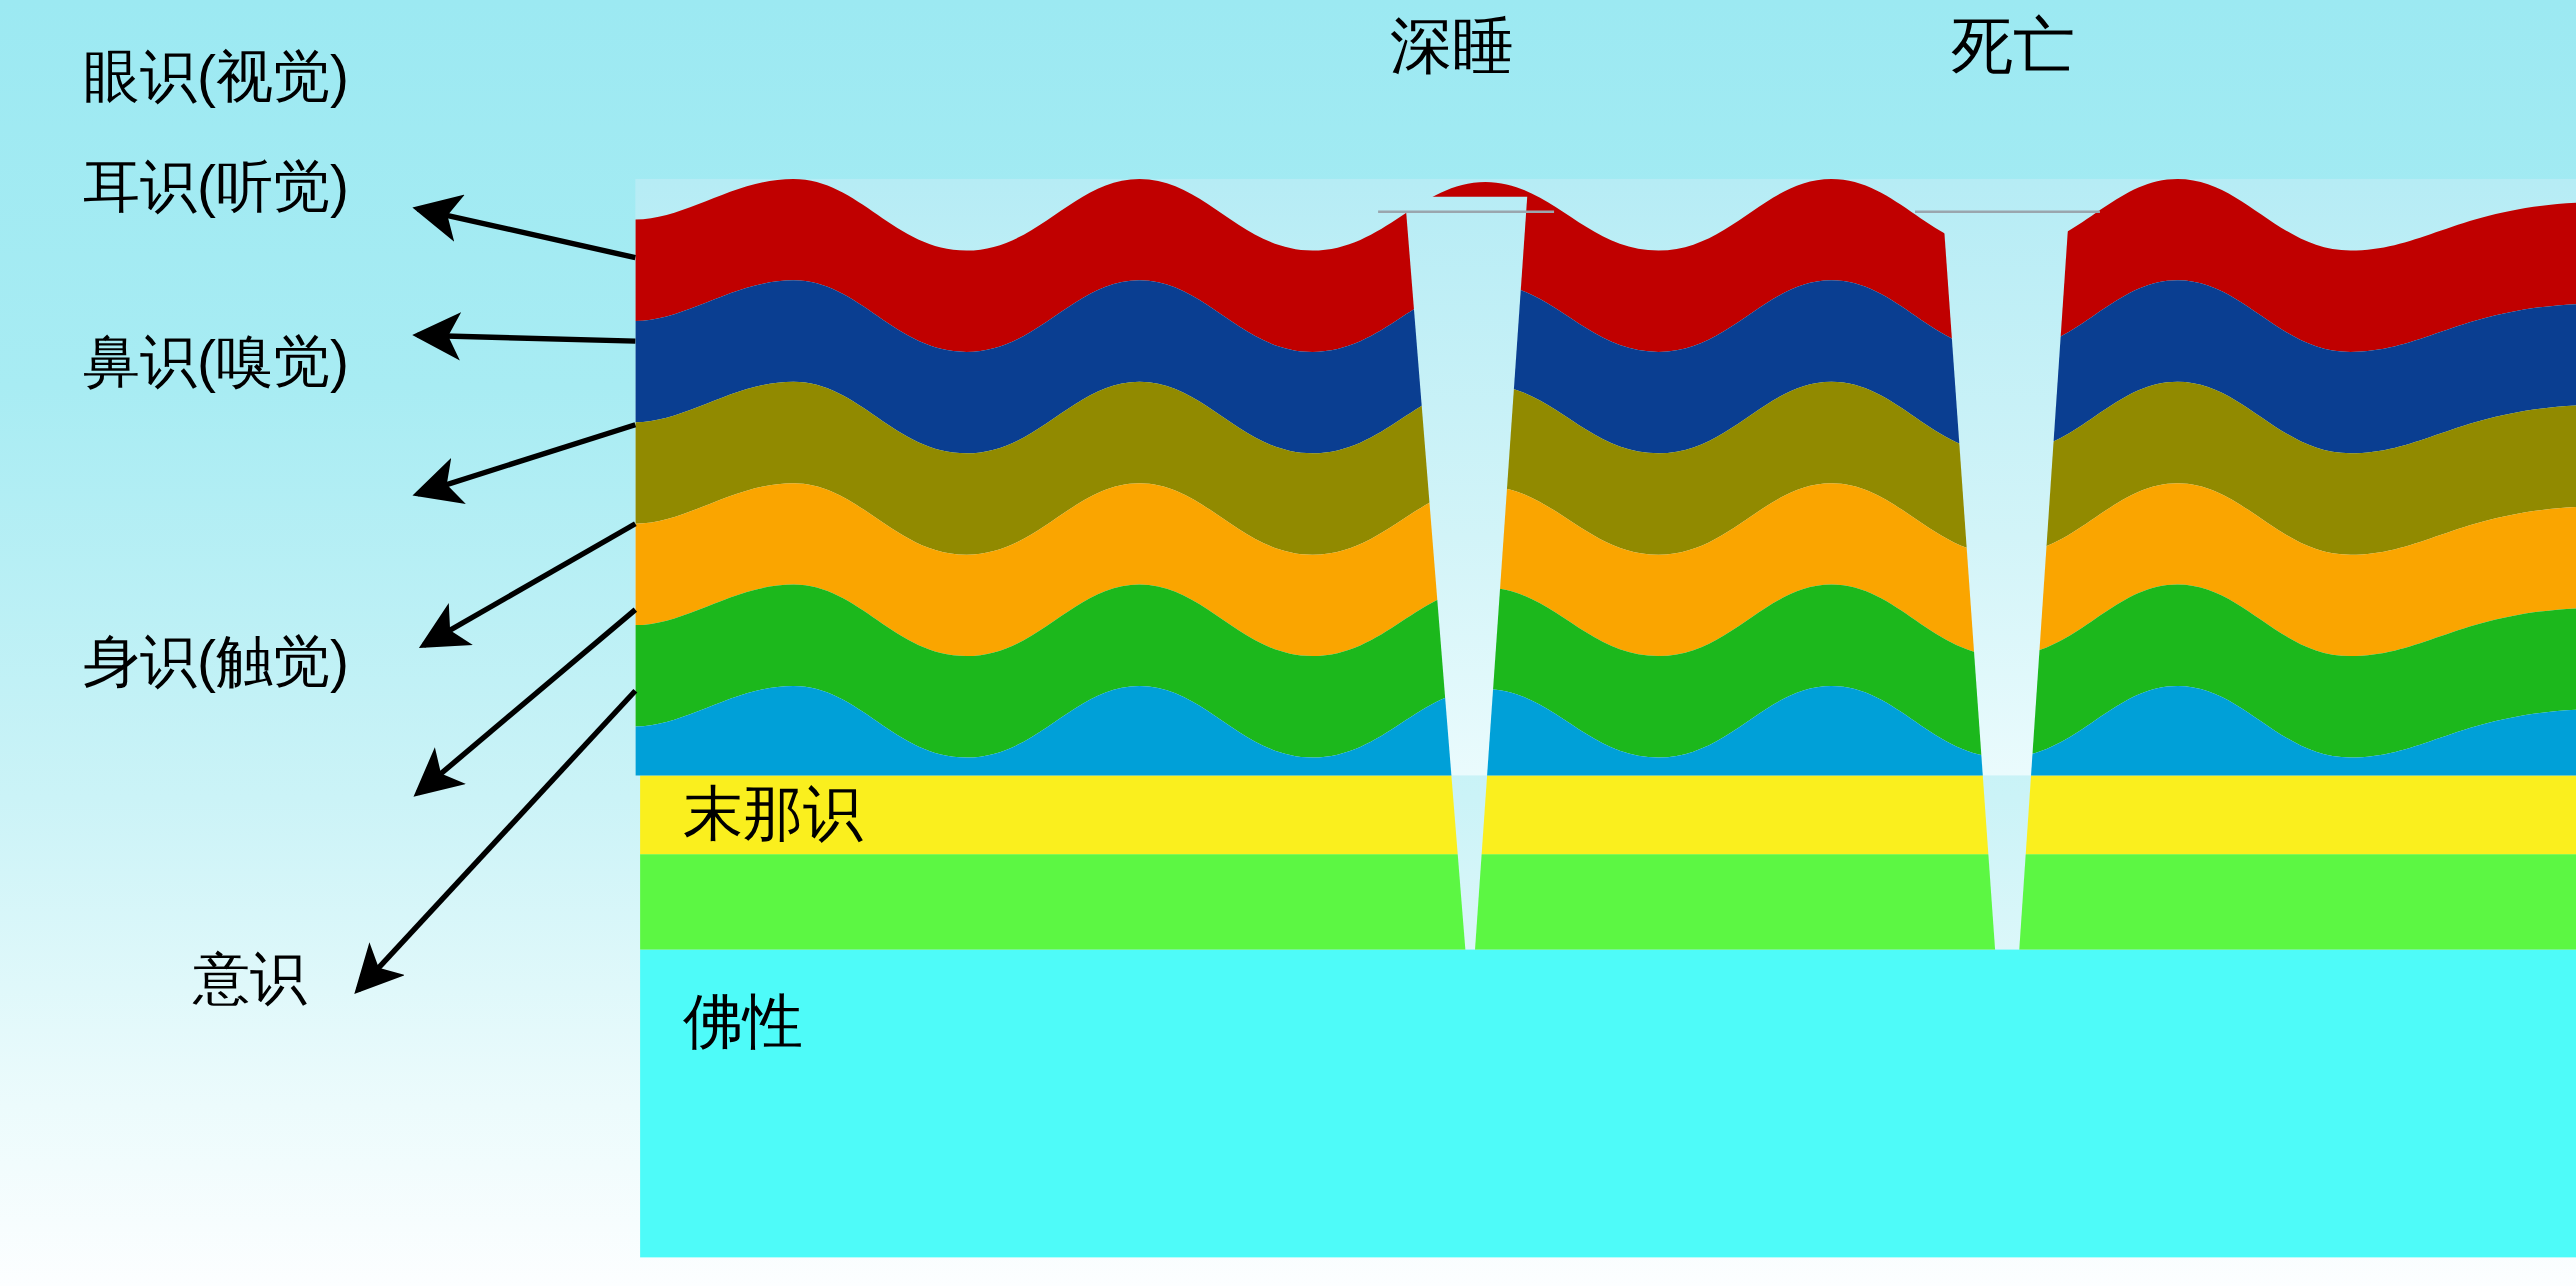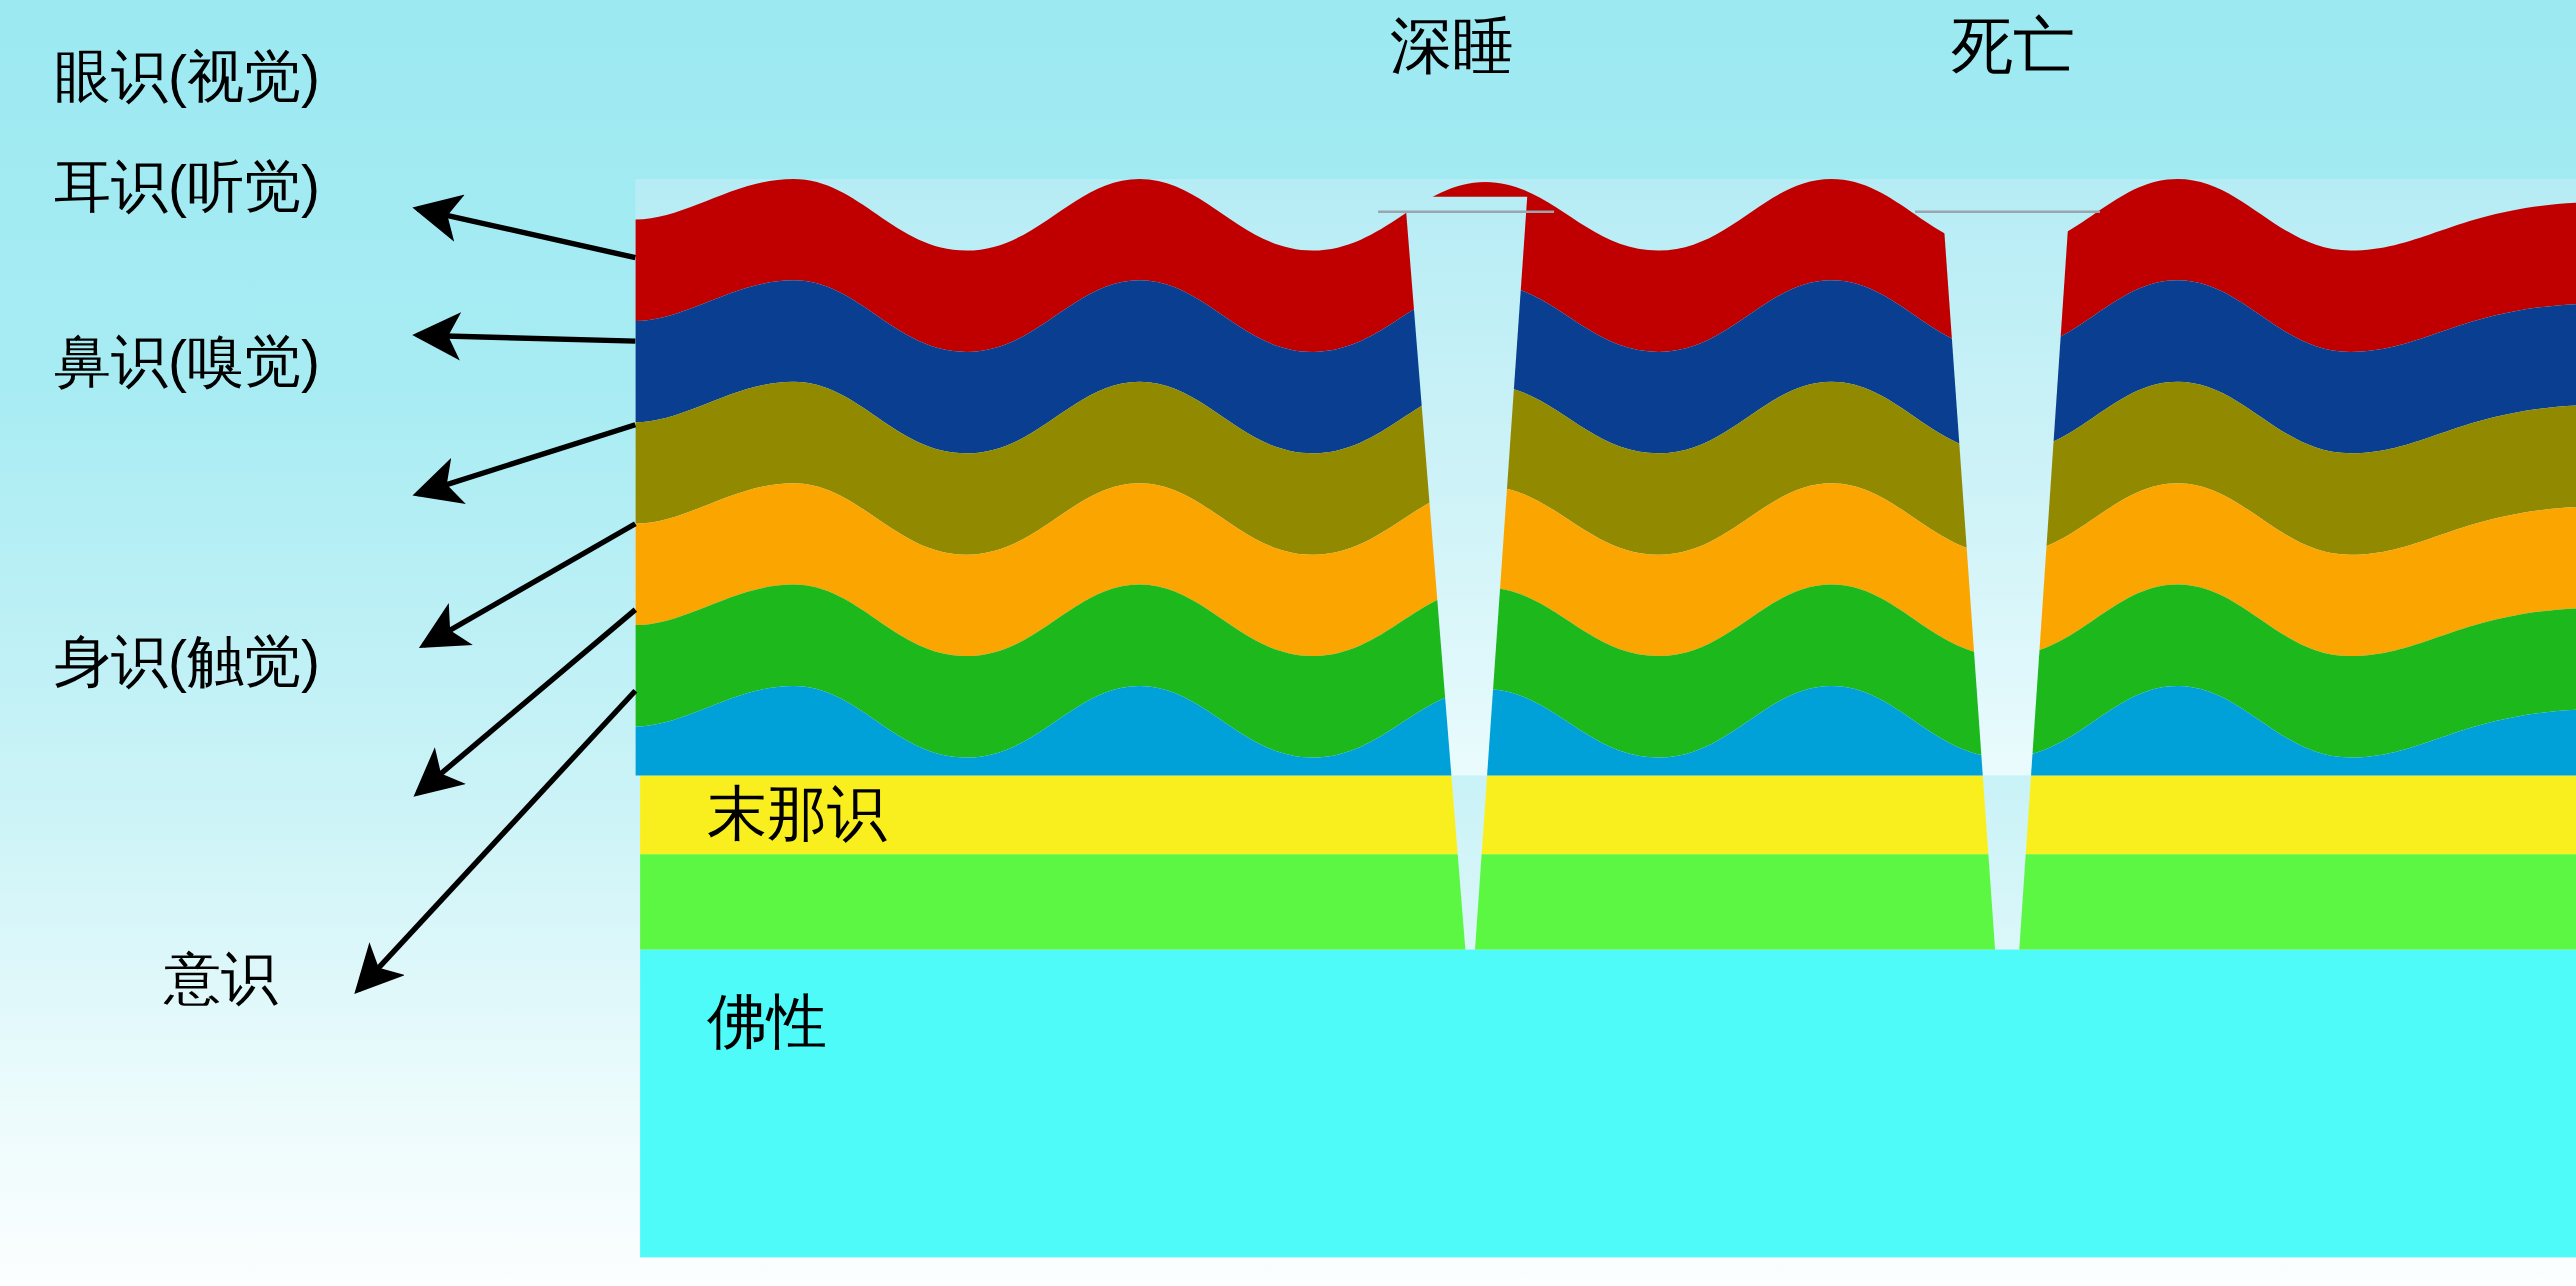--- a/index.html
+++ b/index.html
@@ -12,22 +12,22 @@
   }
   #diagram-svg{position:absolute;left:0;top:0;width:2576px;height:1286px;display:block;}
   .lbl{
     position:absolute;
     color:#000;
     font-size:57px;
     line-height:1.05;
     white-space:nowrap;
     font-family:"Liberation Sans","DejaVu Sans",sans-serif;
   }
-  .sense-label{}
-  .band-label{font-size:60px;margin-left:24px;}
+  .sense-label{margin-left:29px;}
+  .band-label{font-size:60px;}
   .state-label{font-size:62px;}
 </style>
 </head>
 <body>
 
 <div id="stage">
 
   <svg id="diagram-svg" viewBox="0 0 4318 2156" preserveAspectRatio="none">
     <defs>
       <linearGradient id="bgGrad" x1="0" y1="0" x2="0" y2="1">

